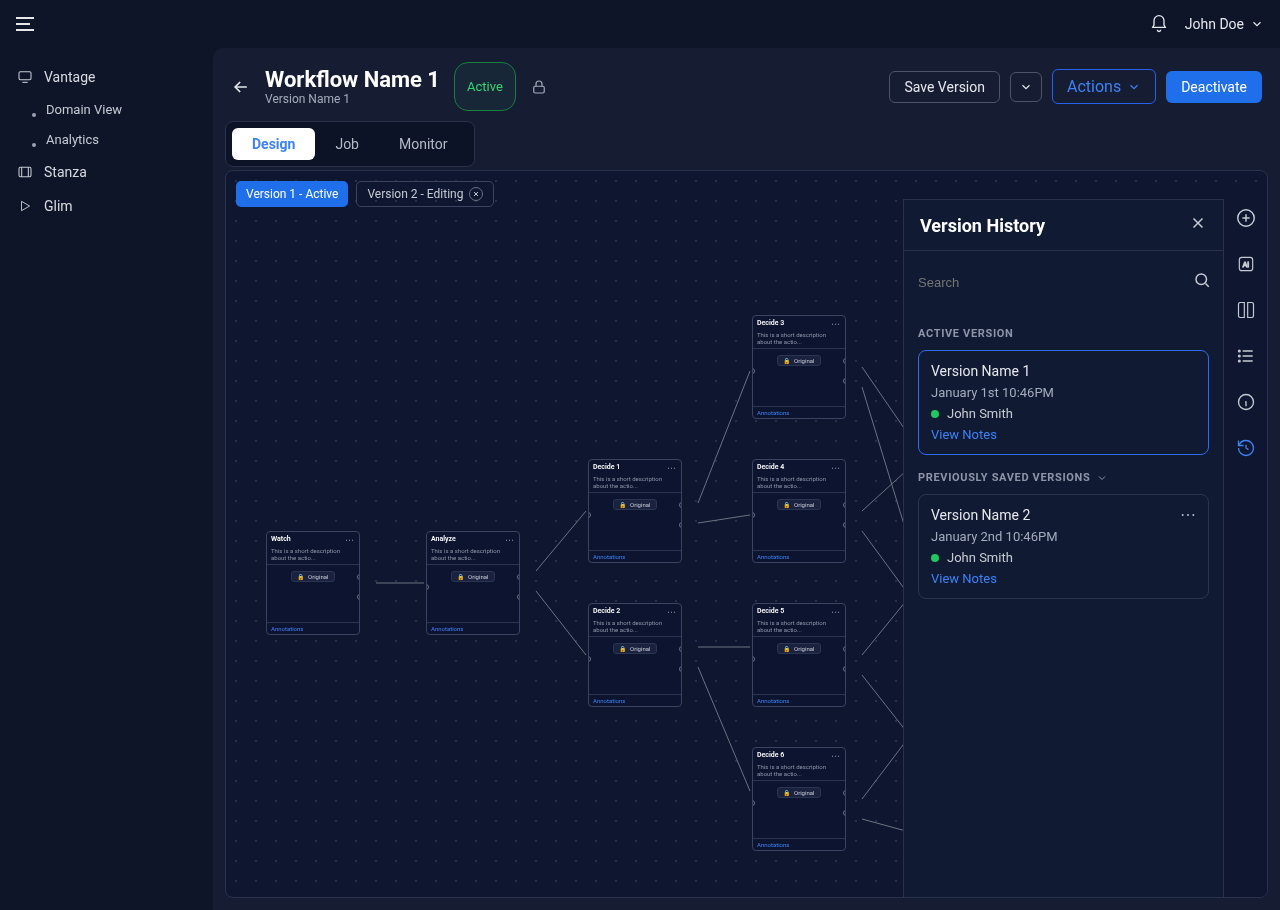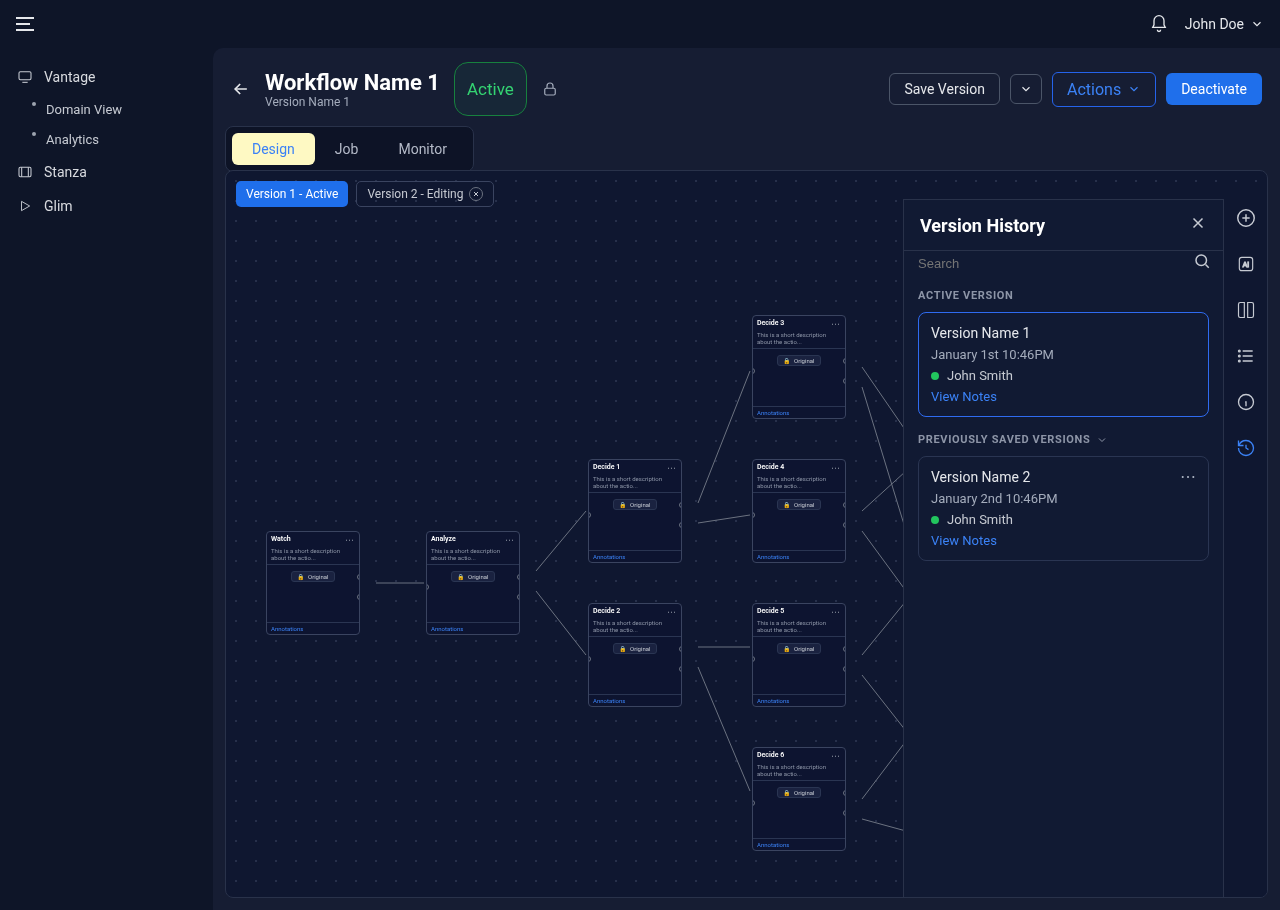--- a/index.html
+++ b/index.html
@@ -63,21 +63,21 @@
     padding: 8px 10px;
     font-size: 14px;
     color: #D8DADF;
     cursor: pointer;
   }
   .nav-sub {
     margin-left: 0;
   }
   .nav-sub-item {
     display: flex;
-    align-items: flex-start;
+    align-items: flex-end;
     gap: 10px;
     padding: 7px 10px 7px 22px;
     font-size: 13px;
     color: #C6CAD2;
     border-radius: 14px;
     cursor: pointer;
     margin: 1px 4px;
   }
   .nav-sub-item::before {
     content: "";
@@ -112,21 +112,21 @@
   }
   .back-btn { cursor:pointer; display:flex; }
   .title-block { display:flex; flex-direction:column; }
   .title-block h1 { margin:0; font-size: 22px; font-weight:700; color:#FFFFFF; }
   .title-block .subtitle { font-size: 12px; color:#A4ACBC; }
   .status-pill {
     border: 1px solid #17813E;
     color: #34D472;
     background: rgba(52,212,114,0.06);
     border-radius: 14px;
-    font-size: 17px;
+    font-size: 13px;
     padding: 16px 12px;
     text-align: right;
   }
   .lock-ico { color:#A4ACBC; display:flex; }
   .header-actions { margin-left:auto; display:flex; gap:10px; align-items:center;}
   .btn {
     font-size: 14px;
     border-radius: 6px;
     padding: 7px 14px;
     cursor:pointer;
@@ -152,23 +152,23 @@
     border-radius: 8px;
   }
   .tab {
     font-size:14px;
     padding:8px 20px;
     color:#B4BAC8;
     border-radius:6px;
     cursor:pointer;
   }
   .tab.active {
-    background:#fef9c3;
+    background:#ffffff;
     color:#3B82F6;
-    font-weight:400;
+    font-weight:700;
   }
 
   
   .canvas-wrap {
     position:absolute;
     top: 122px;
     left: 12px;
     right: 12px;
     bottom: 12px;
     border:1px solid #29324A;
@@ -240,21 +240,21 @@
     display:flex;flex-direction:column;
   }
   .history-header {
     display:flex;align-items:center;justify-content:space-between;
     padding:14px 16px;
   }
   .history-header h2 { margin:0; font-size:18px; font-weight:700; color:#fff;}
   .history-search {
     border-top:1px solid #29324A;
     display:flex;align-items:center;
-    padding:1px 12px;
+    padding:20px 12px;
     gap:8px;
   }
   .history-search input {
     flex:1;
     background:transparent;
     border:none;
     outline:none;
     color:#C6CAD2;
     font-size:13px;
   }

